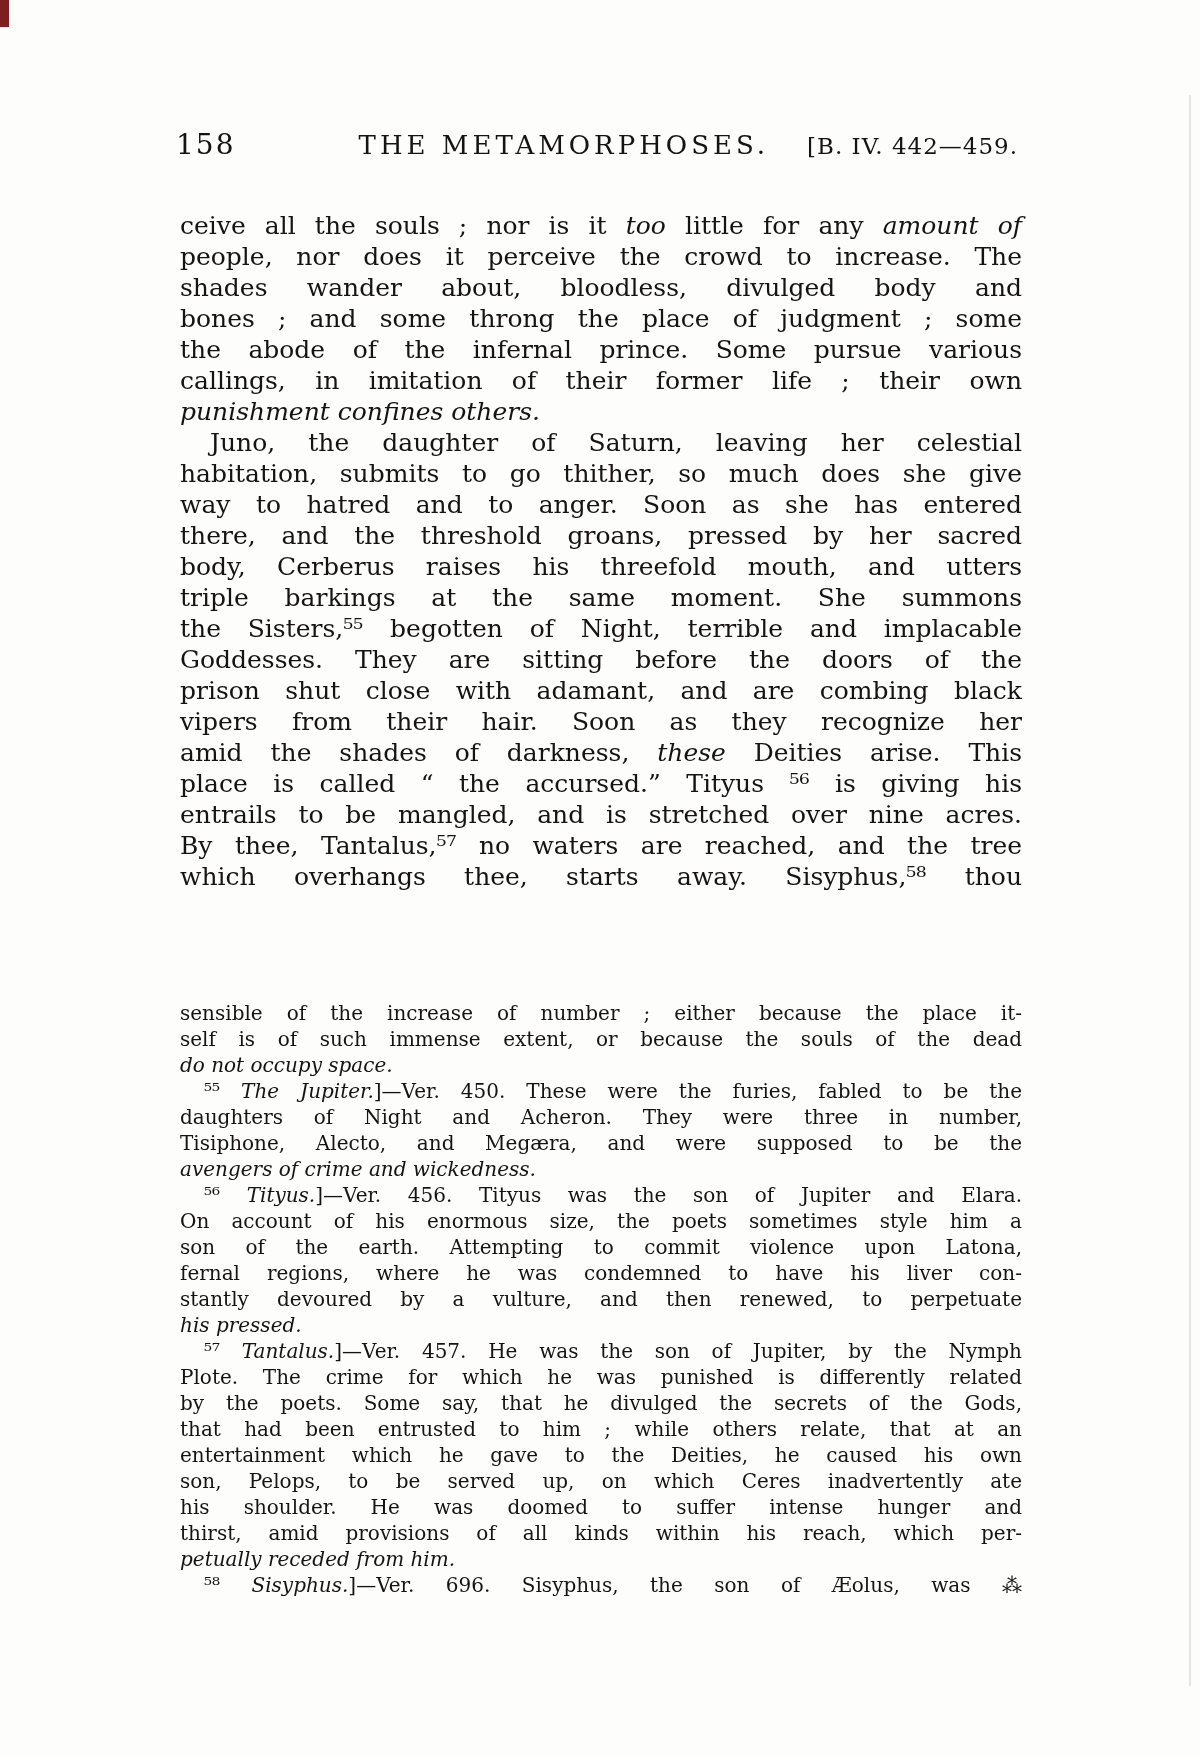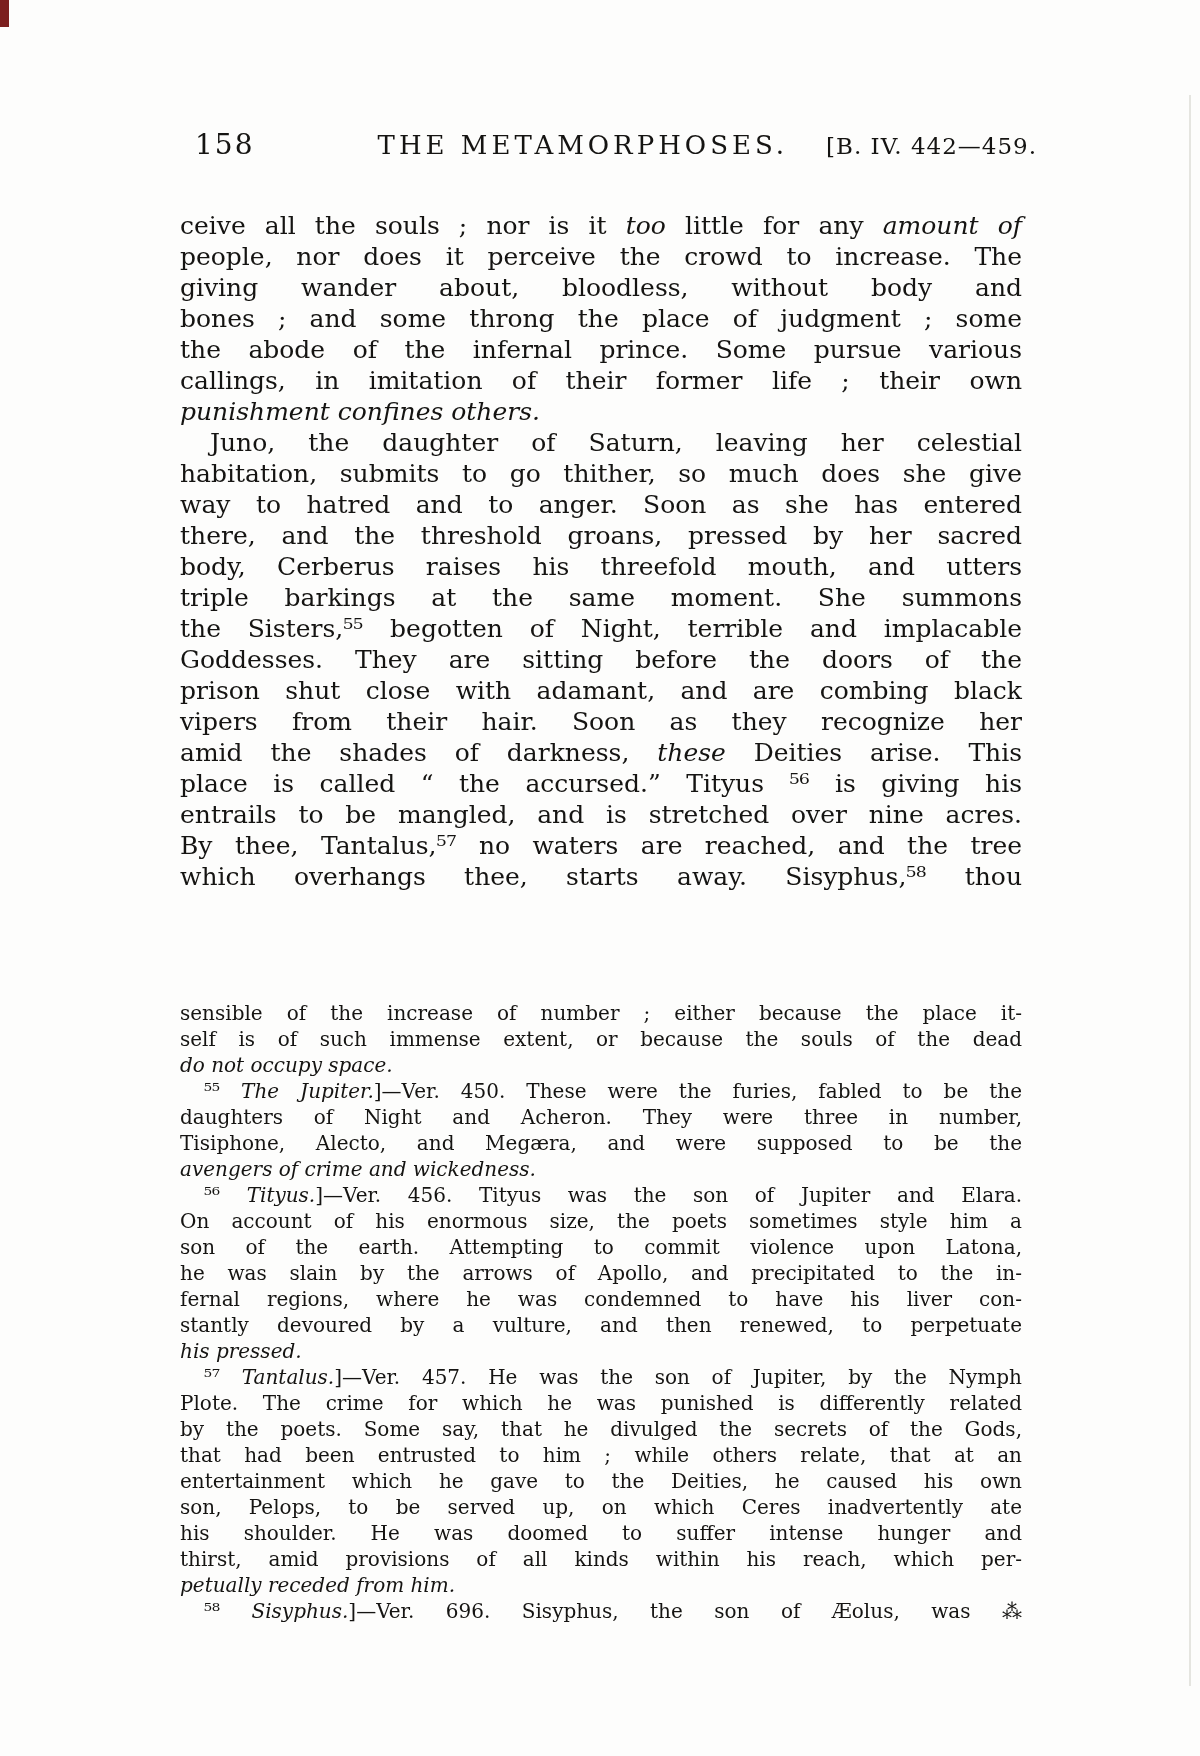--- a/index.html
+++ b/index.html
@@ -16,21 +16,21 @@
   .artifact-red {
     position: absolute; left: 0; top: 0; width: 9px; height: 27px;
     background: #7c1f1e;
   }
   .edge-right {
     position: absolute; right: 9px; top: 95px; bottom: 70px; width: 2px;
     background: #e5e5e0;
   }
   
   .header {
-    position: absolute; top: 128px; left: 195px; width: 842px;
+    position: absolute; top: 128px; left: 176px; width: 842px;
     display: grid; grid-template-columns: 1fr auto 1fr; align-items: baseline;
   }
   .page-number { font-size: 28px; letter-spacing: 2px; }
   .running-title { font-size: 26px; letter-spacing: 4px; text-align: left; white-space: nowrap; }
   .reference { font-size: 23px; text-align: right; letter-spacing: 1px; white-space: nowrap; margin-left: 38px; }
   
   .body-text {
     position: absolute; top: 210px; left: 180px; width: 842px;
     font-size: 25px; line-height: 31px;
   }
@@ -54,21 +54,21 @@
   <div class="header">
     <div class="page-number">158</div>
     <div class="running-title">THE METAMORPHOSES.</div>
     <div class="reference">[B. IV. 442—459.</div>
   </div>
 
   <div class="body-text">
       <div class="para">
         <div class="line"><span>ceive all the souls ; nor is it </span><i>too</i><span> little for any </span><i>amount of</i></div>
         <div class="line"><span>people, nor does it perceive the crowd to increase.  The</span></div>
-        <div class="line"><span>giving wander about, bloodless, without body and</span></div>
+        <div class="line"><span>shades wander about, bloodless, divulged body and</span></div>
         <div class="line"><span>bones ; and some throng the place of judgment ; some</span></div>
         <div class="line"><span>the abode of the infernal prince.  Some pursue various</span></div>
         <div class="line"><span>callings, in imitation of their former life ; their own</span></div>
         <div class="line short"><span>punishment confines others.</span></div>
       </div>
       <div class="para indent">
         <div class="line"><span>Juno, the daughter of Saturn, leaving her celestial</span></div>
         <div class="line"><span>habitation, submits to go thither, so much does she give</span></div>
         <div class="line"><span>way to hatred and to anger.  Soon as she has entered</span></div>
         <div class="line"><span>there, and the threshold groans, pressed by her sacred</span></div>
@@ -95,21 +95,20 @@
       <div class="para indent">
         <div class="line"><span>⁵⁵ </span><i>The Jupiter.</i><span>]—Ver. 450.  These were the furies, fabled to be the</span></div>
         <div class="line"><span>daughters of Night and Acheron.  They were three in number,</span></div>
         <div class="line"><span>Tisiphone, Alecto, and Megæra, and were supposed to be the</span></div>
         <div class="line short"><span>avengers of crime and wickedness.</span></div>
       </div>
       <div class="para indent">
         <div class="line"><span>⁵⁶ </span><i>Tityus.</i><span>]—Ver. 456.  Tityus was the son of Jupiter and Elara.</span></div>
         <div class="line"><span>On account of his enormous size, the poets sometimes style him a</span></div>
         <div class="line"><span>son of the earth.  Attempting to commit violence upon Latona,</span></div>
-        <div class="line"><span>he was slain by the arrows of Apollo, and precipitated to the in-</span></div>
         <div class="line"><span>fernal regions, where he was condemned to have his liver con-</span></div>
         <div class="line"><span>stantly devoured by a vulture, and then renewed, to perpetuate</span></div>
         <div class="line short"><span>his pressed.</span></div>
       </div>
       <div class="para indent">
         <div class="line"><span>⁵⁷ </span><i>Tantalus.</i><span>]—Ver. 457.  He was the son of Jupiter, by the Nymph</span></div>
         <div class="line"><span>Plote.  The crime for which he was punished is differently related</span></div>
         <div class="line"><span>by the poets.  Some say, that he divulged the secrets of the Gods,</span></div>
         <div class="line"><span>that had been entrusted to him ; while others relate, that at an</span></div>
         <div class="line"><span>entertainment which he gave to the Deities, he caused his own</span></div>

